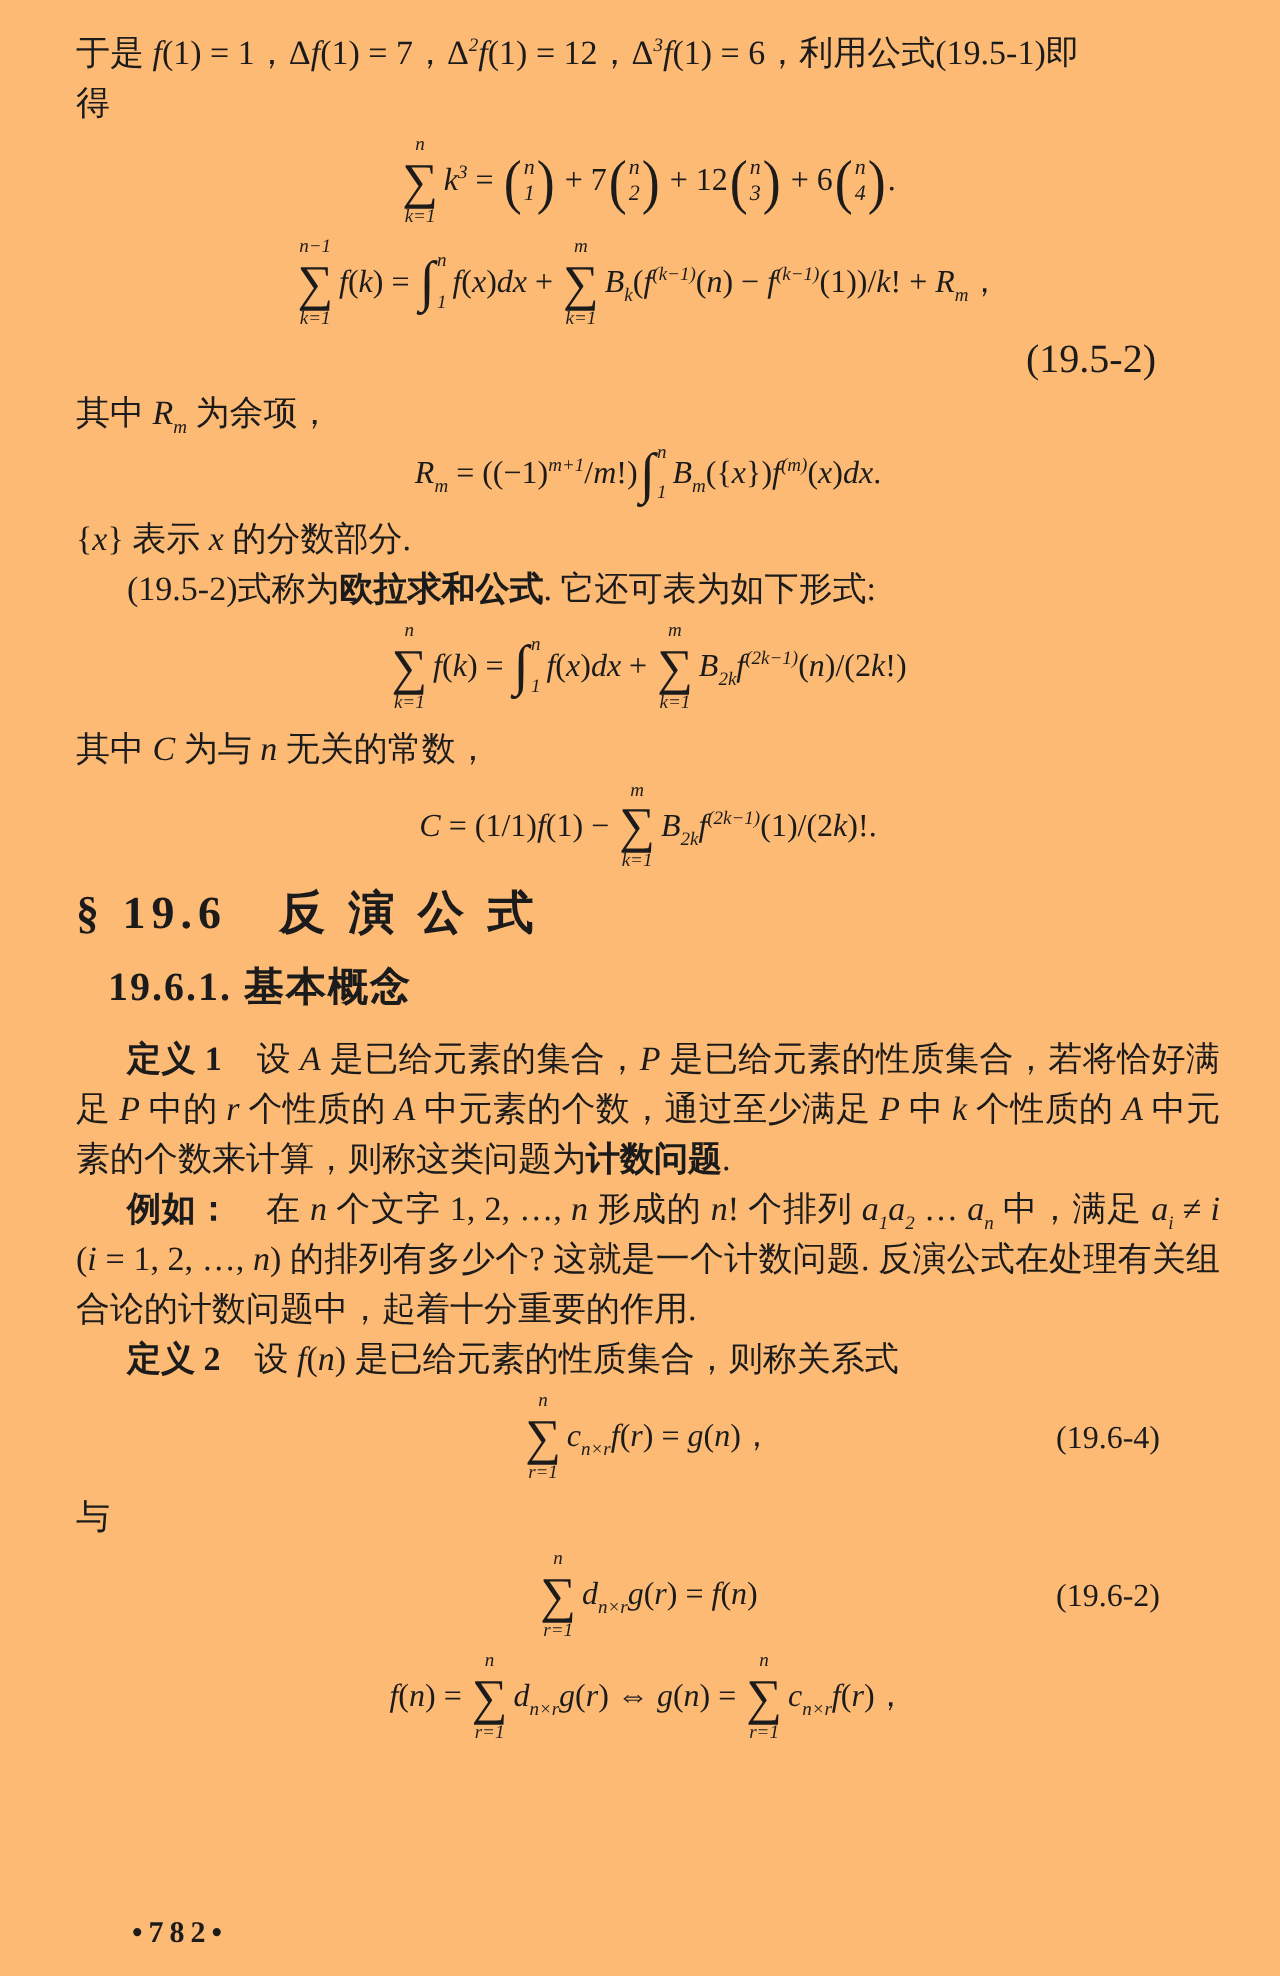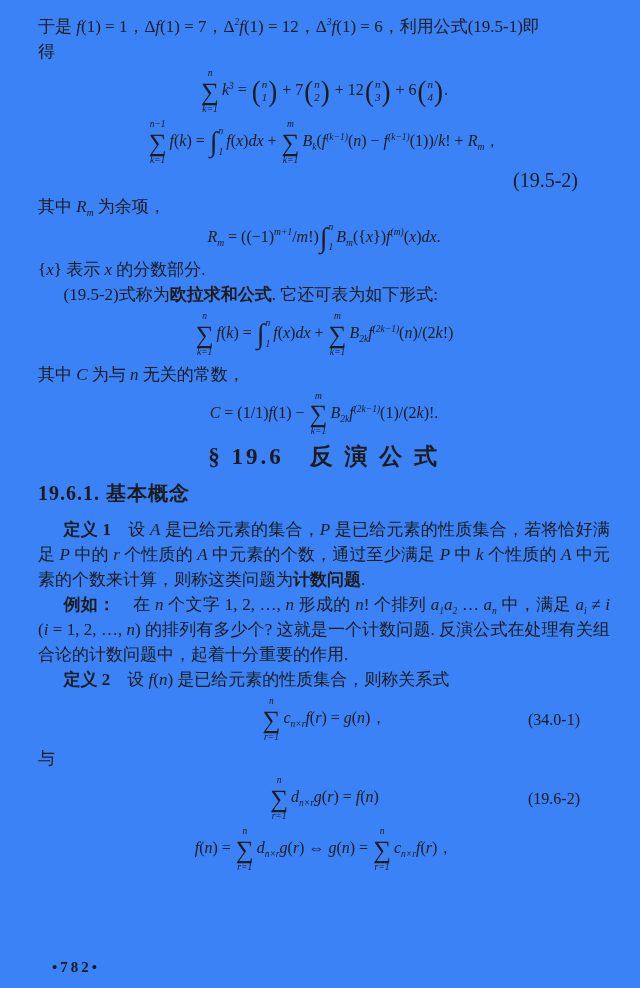--- a/index.html
+++ b/index.html
@@ -6,21 +6,21 @@
   body{
     width:640px;height:988px;
     background:#f6f5f1;
     font-family:"Liberation Serif","DejaVu Serif",serif;
   }
   .page{
     position:relative;
     width:640px;height:988px;
     box-sizing:border-box;
     padding:14px 30px 0 38px;
-    background:#3b82f6;
+    background:#fdba74;
     color:#1b1b1b;
     overflow:hidden;
   }
   .body{
     margin:0;
     font-size:17px;
     line-height:25px;
     text-align:justify;
   }
   .indent{text-indent:1.5em;}
@@ -60,32 +60,32 @@
   .flabel{
     position:absolute;right:30px;top:50%;transform:translateY(-50%);
     font-size:16px;
   }
   .eq-label-line{
     text-align:right;padding-right:32px;font-size:20px;
     line-height:20px;margin:0 0 4px;
   }
   .sec-title{
     margin:0 0 8px;
-    text-align:center;
+    text-align:left;
     font-size:23px;font-weight:bold;
     letter-spacing:3px;
   }
   .subsec{
-    margin:8px 0 10px;
+    margin:8px 16px 10px;
     font-size:20px;font-weight:bold;
     letter-spacing:1px;
   }
   .conn{margin:2px 0;font-size:17px;line-height:24px;}
   .pagenum{
-    position:absolute;left:52px;bottom:12px;
+    position:absolute;left:66px;bottom:12px;
     font-size:15px;font-weight:bold;letter-spacing:3px;
   }
 </style>
 </head>
 <body>
 
 <div class="page">
 
   <p class="body"><span class="tseg">于是 </span><span class="iseg">f</span><span class="tseg">(1) = 1，Δ</span><span class="iseg">f</span><span class="tseg">(1) = 7，Δ</span><sup class="supseg">2</sup><span class="iseg">f</span><span class="tseg">(1) = 12，Δ</span><sup class="supseg">3</sup><span class="iseg">f</span><span class="tseg">(1) = 6，利用公式(19.5-1)即</span><br><span class="tseg">得</span></p>
 
@@ -200,21 +200,21 @@
   <p class="body indent"><span class="bseg">例如：　</span><span class="tseg">在 </span><span class="iseg">n</span><span class="tseg"> 个文字 1, 2, …, </span><span class="iseg">n</span><span class="tseg"> 形成的 </span><span class="iseg">n</span><span class="tseg">! 个排列 </span><span class="iseg">a</span><sub class="subseg">1</sub><span class="iseg">a</span><sub class="subseg">2</sub><span class="tseg"> … </span><span class="iseg">a</span><sub class="subseg">n</sub><span class="tseg"> 中，满足 </span><span class="iseg">a</span><sub class="subseg">i</sub><span class="tseg"> ≠ </span><span class="iseg">i</span><span class="tseg"> (</span><span class="iseg">i</span><span class="tseg"> = 1, 2, …, </span><span class="iseg">n</span><span class="tseg">) 的排列有多少个? 这就是一个计数问题. 反演公式在处理有关组合论的计数问题中，起着十分重要的作用.</span></p>
 
   <p class="body indent"><span class="bseg">定义 2　</span><span class="tseg">设 </span><span class="iseg">f</span><span class="tseg">(</span><span class="iseg">n</span><span class="tseg">) 是已给元素的性质集合，则称关系式</span></p>
 
   <div class="frow">
     <span class="fcontent"><span class="bigop">
           <span class="lim">n</span>
           <span class="op">∑</span>
           <span class="lim">r=1</span>
         </span><span class="iseg">c</span><sub class="subseg">n×r</sub><span class="iseg">f</span><span class="tseg">(</span><span class="iseg">r</span><span class="tseg">) = </span><span class="iseg">g</span><span class="tseg">(</span><span class="iseg">n</span><span class="tseg">)，</span></span>
-    <span class="flabel">(34.0-1)</span>
+    <span class="flabel">(19.6-4)</span>
   </div>
 
   <p class="body conn">与</p>
 
   <div class="frow">
     <span class="fcontent"><span class="bigop">
           <span class="lim">n</span>
           <span class="op">∑</span>
           <span class="lim">r=1</span>
         </span><span class="iseg">d</span><sub class="subseg">n×r</sub><span class="iseg">g</span><span class="tseg">(</span><span class="iseg">r</span><span class="tseg">) = </span><span class="iseg">f</span><span class="tseg">(</span><span class="iseg">n</span><span class="tseg">)</span></span>

